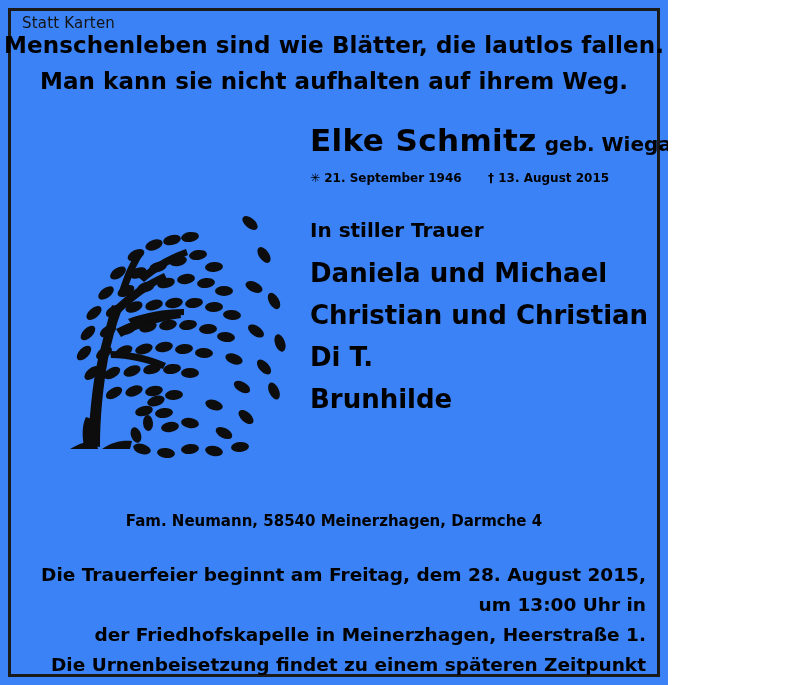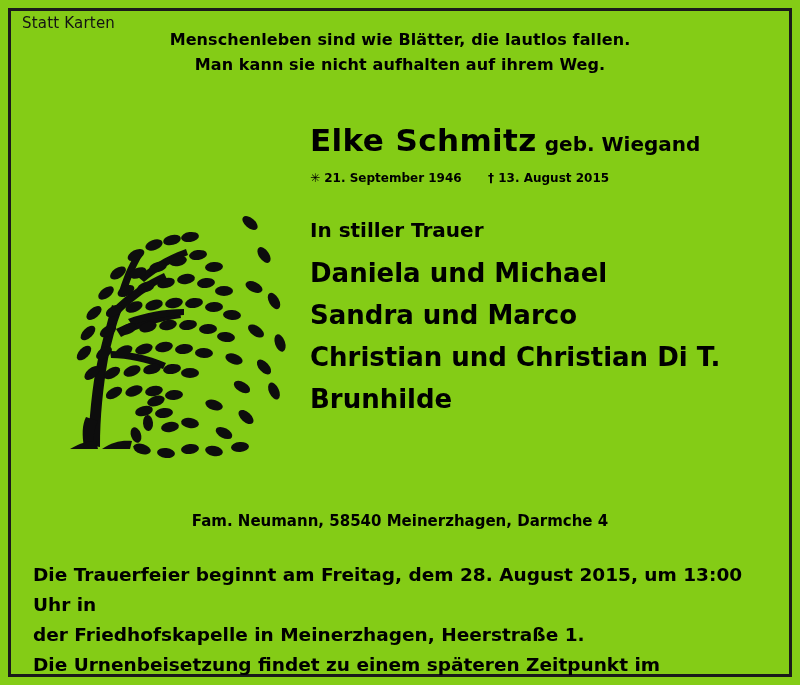--- a/index.html
+++ b/index.html
@@ -5,24 +5,24 @@
   html, body {
     margin: 0;
     padding: 0;
     background: #ffffff;
   }
   body {
     font-family: "DejaVu Sans", sans-serif;
   }
   #obituary {
     position: relative;
-    width: 800px;
+    width: 668px;
     height: 685px;
     box-sizing: border-box;
-    background: #84cc16;
+    background: #3b82f6;
     overflow: hidden;
   }
   .border-frame {
     position: absolute;
     left: 8px;
     top: 8px;
     right: 8px;
     bottom: 8px;
     border: 3px solid #1a1a1a;
     box-sizing: border-box;
@@ -38,21 +38,21 @@
     letter-spacing: 0.2px;
   }
   .verse {
     position: absolute;
     left: 0;
     right: 0;
     top: 28px;
     text-align: center;
     font-family: "DejaVu Sans", sans-serif;
     font-weight: bold;
-    font-size: 16px;
+    font-size: 23px;
     color: #000000;
     line-height: 1.55;
     letter-spacing: 0.1px;
   }
   .verse .line {
     display: block;
   }
   .tree {
     position: absolute;
     left: 18px;
@@ -121,21 +121,21 @@
     position: absolute;
     left: 33px;
     right: 22px;
     top: 560px;
     font-size: 18.5px;
     font-weight: bold;
     color: #000;
     line-height: 1.62;
     text-align: left;
   }
-  .footer .f-line { display: block; }
+  .footer .f-line { display: block; text-align: right; }
 </style>
 </head>
 <body>
 
 <div id="obituary">
 
   <div class="border-frame"></div>
 
   <div class="statt-karten">Statt Karten</div>
 
@@ -256,21 +256,20 @@
       <span>21. September 1946</span>
       <span class="sep"></span>
       <span>†</span>
       <span>13. August 2015</span>
     </div>
 
     <div class="mourning-title">In stiller Trauer</div>
 
     <div class="mourners">
       <div class="m-line">Daniela und Michael</div>
-      <div class="m-line">Sandra und Marco</div>
       <div class="m-line">Christian und Christian Di T.</div>
       <div class="m-line">Brunhilde</div>
     </div>
 
   </div>
 
   <div class="address">Fam. Neumann, 58540 Meinerzhagen,  Darmche 4</div>
 
   <div class="footer">
     <span class="f-line">Die Trauerfeier beginnt am Freitag, dem 28. August 2015, um 13:00 Uhr in</span>

